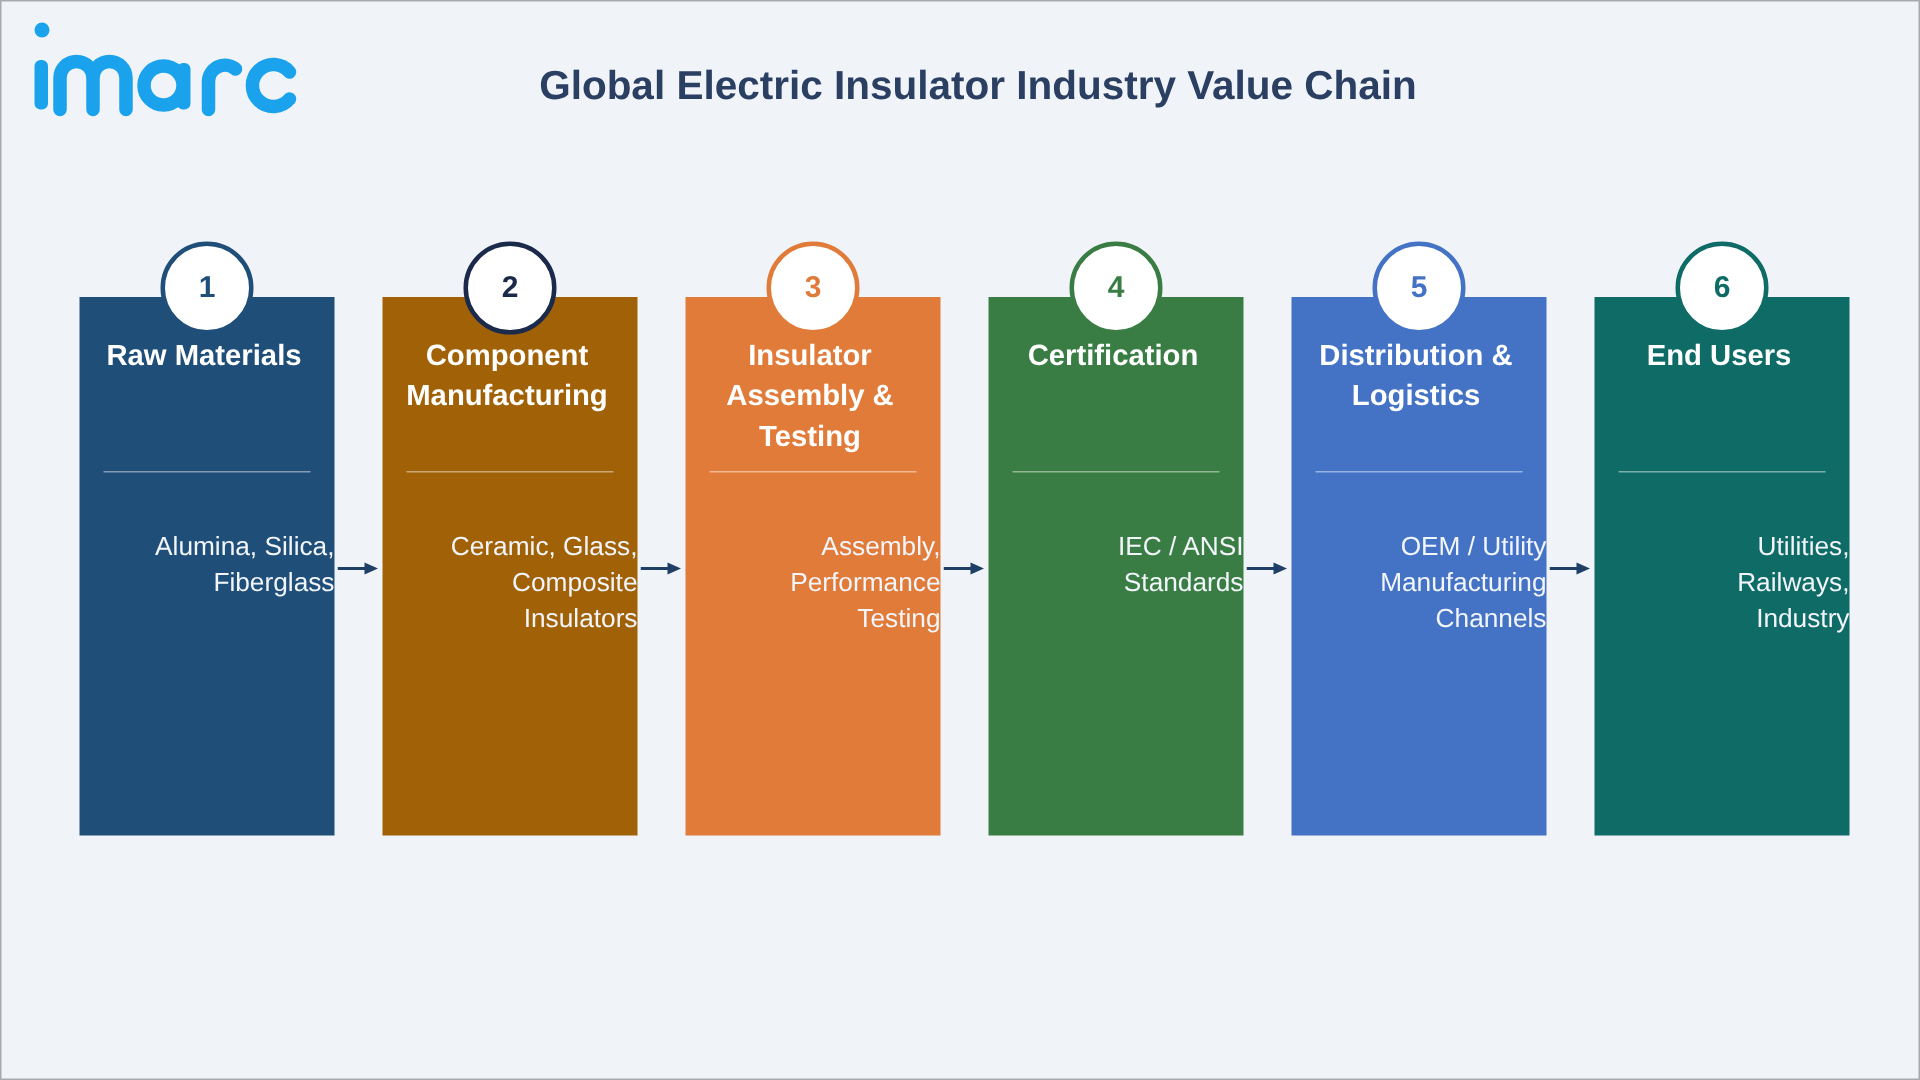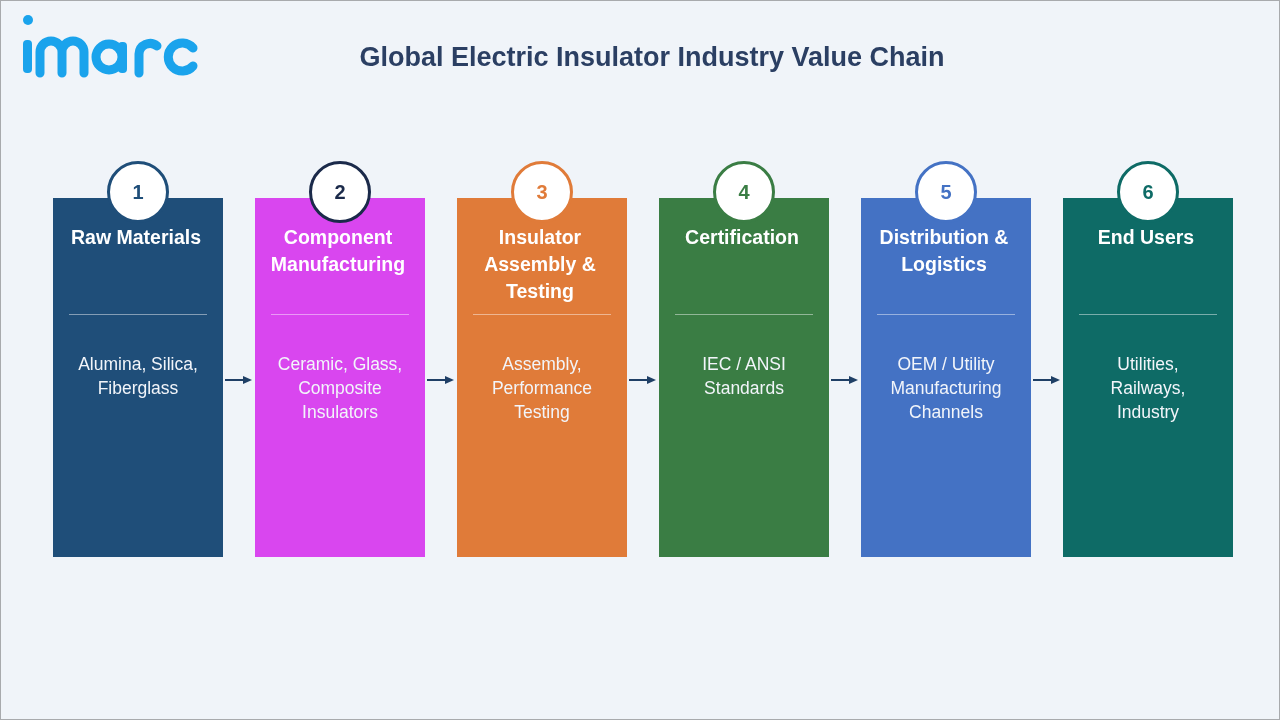--- a/index.html
+++ b/index.html
@@ -27,21 +27,21 @@
   }
   .card .head {
     position: absolute; left: 0; top: 26px; width: 166px; text-align: center;
     color: #ffffff; font-weight: bold; font-size: 19.5px; line-height: 27px;
   }
   .card .rule {
     position: absolute; left: 16px; top: 116px; width: 138px; height: 1px;
     background: rgba(255,255,255,0.45);
   }
   .card .body {
-    position: absolute; left: 0; top: 154px; width: 170px; text-align: center;
+    position: absolute; left: 0; top: 154px; width: 170px; text-align: right;
     color: #f2f5fa; font-size: 17.5px; line-height: 24px;
   }
   .badge {
     position: absolute; top: 161px; width: 56px; height: 56px; border-radius: 50%;
     background: #ffffff; border: 3px solid; text-align: center;
     line-height: 56px; font-weight: bold; font-size: 20px;
   }
   .arrow {
     position: absolute; top: 371px; width: 28px; height: 10px;
   }
@@ -74,21 +74,21 @@
       <div class="body">
         <div>Alumina, Silica,</div>
         <div>Fiberglass</div>
       </div>
     </div>
     <div class="badge" style="left: 107px; border-color: rgb(31, 78, 121); color: rgb(31, 78, 121);">1</div>
     <div class="arrow" style="left: 225px;"><svg width="28" height="10" viewBox="0 0 28 10">
         <line x1="0" y1="5" x2="20" y2="5" stroke="#1f3f66" stroke-width="2"></line>
         <polygon points="18,1 27,5 18,9" fill="#1f3f66"></polygon>
       </svg></div>
-    <div class="card" style="left: 255px; background: #d946ef;">
+    <div class="card" style="left: 255px; background: #a16207;">
       <div class="head">
         <div>Component</div>
         <div>Manufacturing</div>
       </div>
       <div class="rule"></div>
       <div class="body">
         <div>Ceramic, Glass,</div>
         <div>Composite</div>
         <div>Insulators</div>
       </div>

